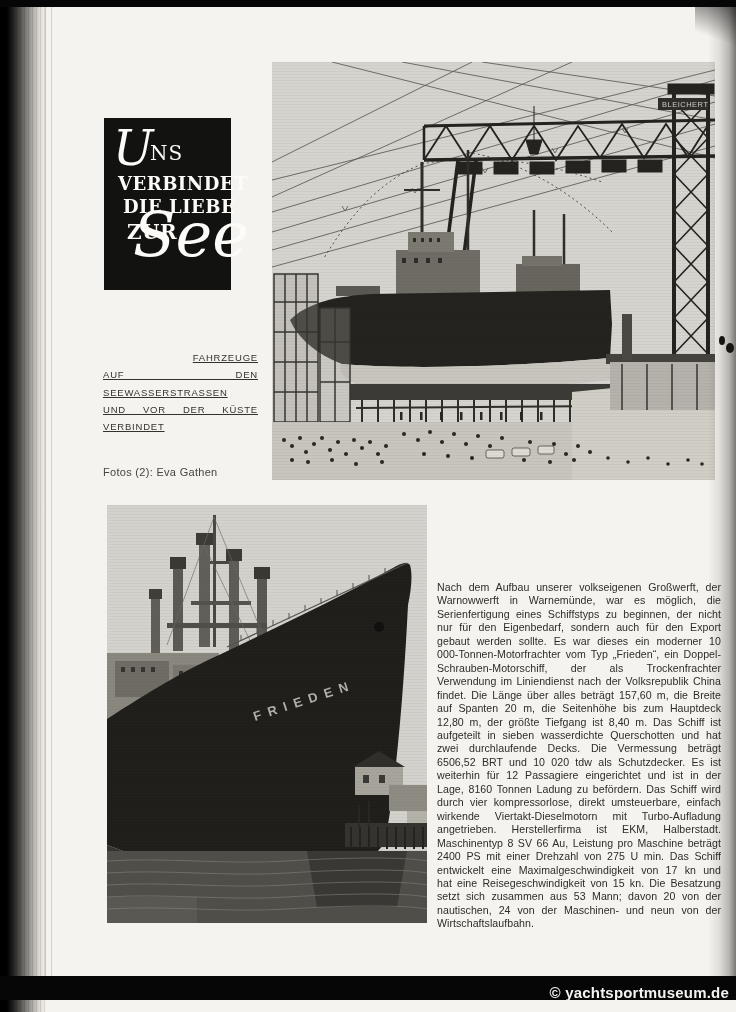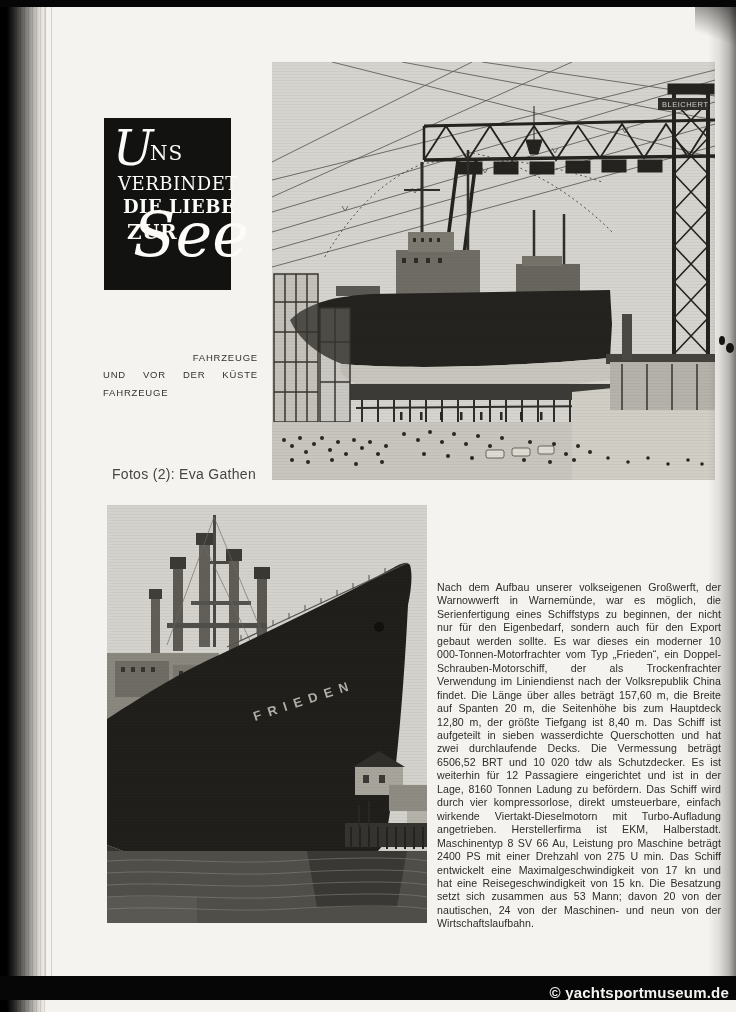--- a/index.html
+++ b/index.html
@@ -23,31 +23,31 @@
          background:linear-gradient(200deg,rgba(0,0,0,.55),rgba(0,0,0,0) 65%);}
   .edge-dot{position:absolute;background:#16514;background:#161512;border-radius:50%;z-index:6;}
   .ed1{left:719px;top:336px;width:6px;height:9px;}
   .ed2{left:726px;top:343px;width:8px;height:10px;}
   
   .title-box{position:absolute;left:104px;top:118px;width:127px;height:172px;background:#121210;
              color:#fcfbf8;font-family:"DejaVu Serif",serif;}
   .title-box span{position:absolute;white-space:nowrap;}
   .tb-initial{left:9px;top:2px;font-size:48px;font-style:italic;}
   .tb-rest{left:46px;top:23px;font-size:20px;font-weight:400;letter-spacing:1px;}
-  .tb-l2{left:14px;top:55px;font-size:18px;font-weight:400;letter-spacing:.5px;}
+  .tb-l2{left:14px;top:55px;font-size:18px;font-weight:700;letter-spacing:.5px;}
   .tb-l3{left:19px;top:78px;font-size:18px;font-weight:700;letter-spacing:.5px;}
   .tb-l4{left:23px;top:102px;font-size:20px;font-weight:700;letter-spacing:.5px;}
   .tb-see{left:29px;top:80px;font-size:62px;font-style:italic;}
   
   .caption{position:absolute;left:103px;top:349px;width:155px;color:#34322e;
            font-size:9.5px;letter-spacing:.8px;line-height:17.3px;}
-  .cap-line{text-align:justify;text-align-last:justify;}
+  .cap-line{text-align:justify;text-align-last:justify;text-decoration:underline;}
   .cap-line.first{text-align:right;text-align-last:right;}
-  .credit{position:absolute;left:103px;top:466px;width:153px;text-align:right;
-          color:#474540;font-size:14px;letter-spacing:.3px;}
+  .credit{position:absolute;left:103px;top:466px;width:153px;
+          color:#474540;font-size:11px;letter-spacing:.3px;}
   
   .article{position:absolute;left:437px;top:581px;width:284px;color:#2e2c29;
            font-size:10.6px;line-height:13.45px;text-align:justify;
            letter-spacing:.05px;word-spacing:1.2px;}
   
   .photo{position:absolute;overflow:hidden;background:#d6d4ce;}
   .photo::after{content:"";position:absolute;inset:0;pointer-events:none;
         background:repeating-linear-gradient(0deg,rgba(70,65,55,.05) 0 1px,transparent 1px 3px);}
   .photo-top{left:272px;top:62px;width:443px;height:418px;}
   .photo-bottom{left:107px;top:505px;width:320px;height:418px;}
@@ -261,21 +261,22 @@
     <span class="tb-initial">U</span>
     <span class="tb-rest">NS</span>
     <span class="tb-l2">VERBINDET</span>
     <span class="tb-l3">DIE LIEBE</span>
     <span class="tb-l4">ZUR</span>
     <span class="tb-see">See</span>
   </div>
 
   <div class="caption">
     <div class="cap-line first">FAHRZEUGE</div>
-    <div class="cap-line">UND VOR DER KÜSTE FAHRZEUGE</div>
+    <div class="cap-line">AUF DEN SEEWASSERSTRASSEN</div>
+    <div class="cap-line">UND VOR DER KÜSTE VERBINDET</div>
   </div>
 
   <div class="credit">Fotos (2): Eva Gathen</div>
 
   <div class="photo photo-bottom">
     <svg width="320" height="418" viewBox="0 0 320 418">
       <rect x="0" y="0" width="320" height="418" fill="#d4d2cc"></rect>
 
       <g>
         <rect x="106" y="10" width="3" height="132" fill="#4a4843"></rect>

